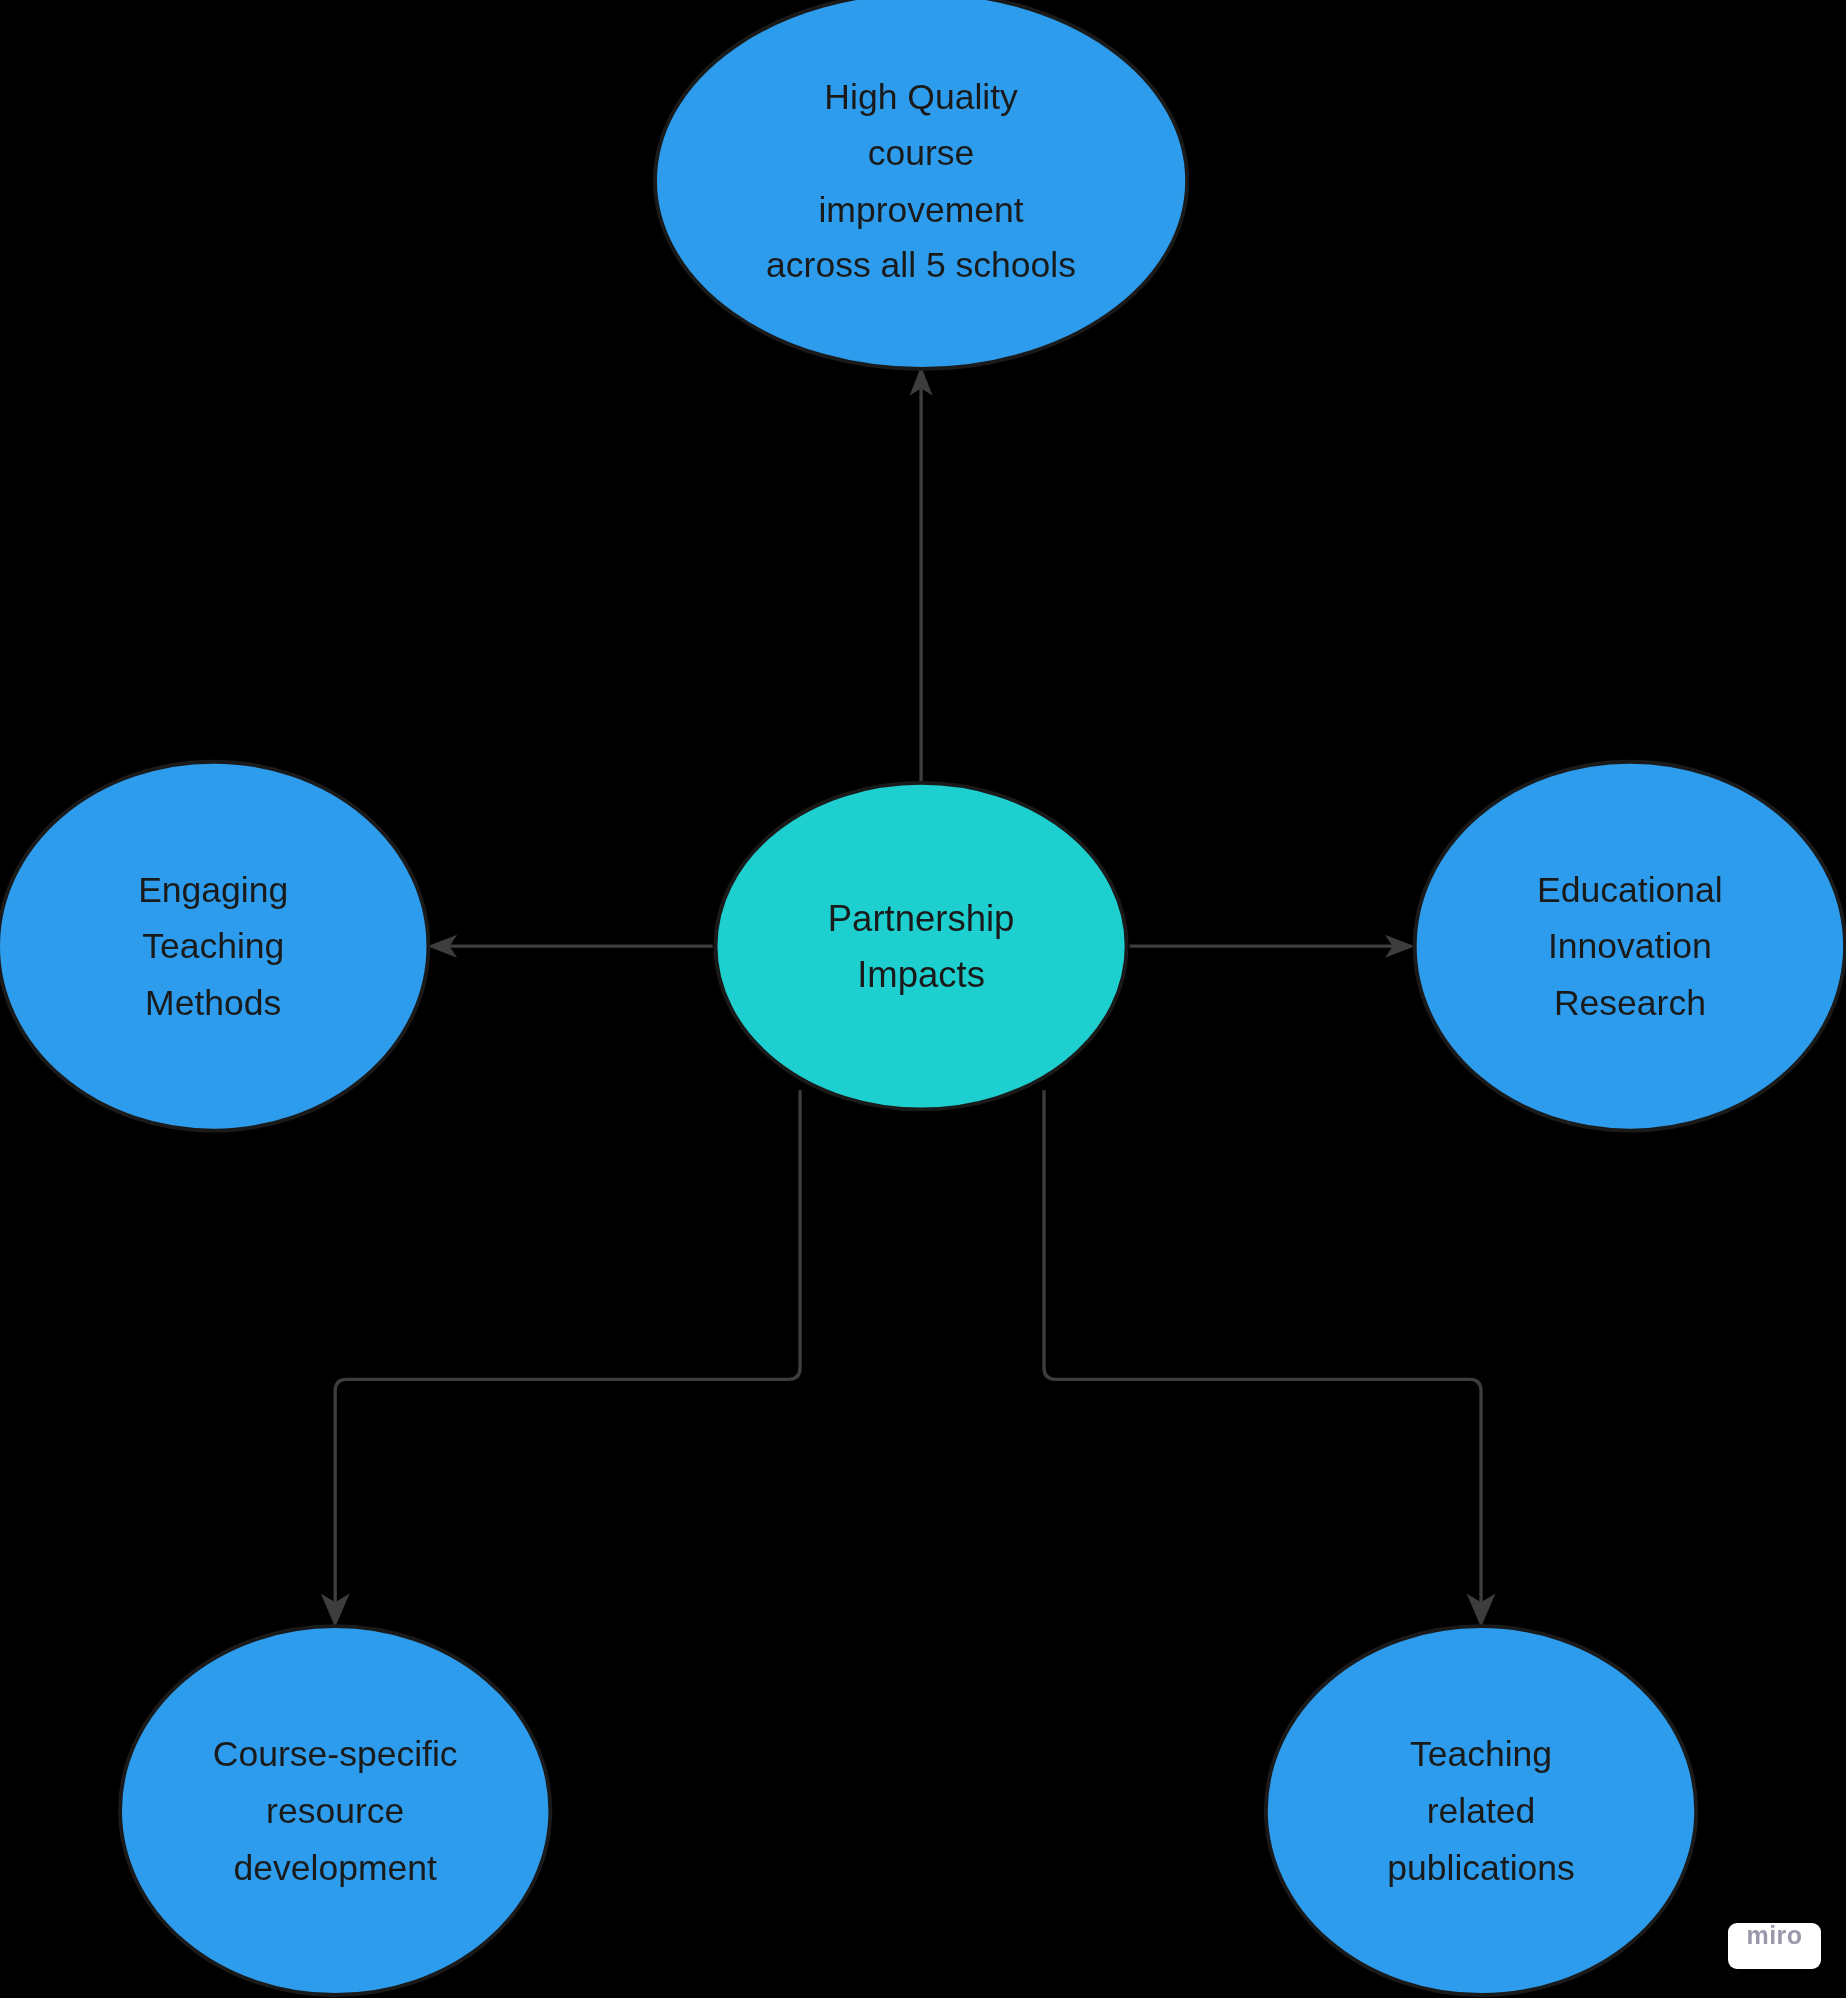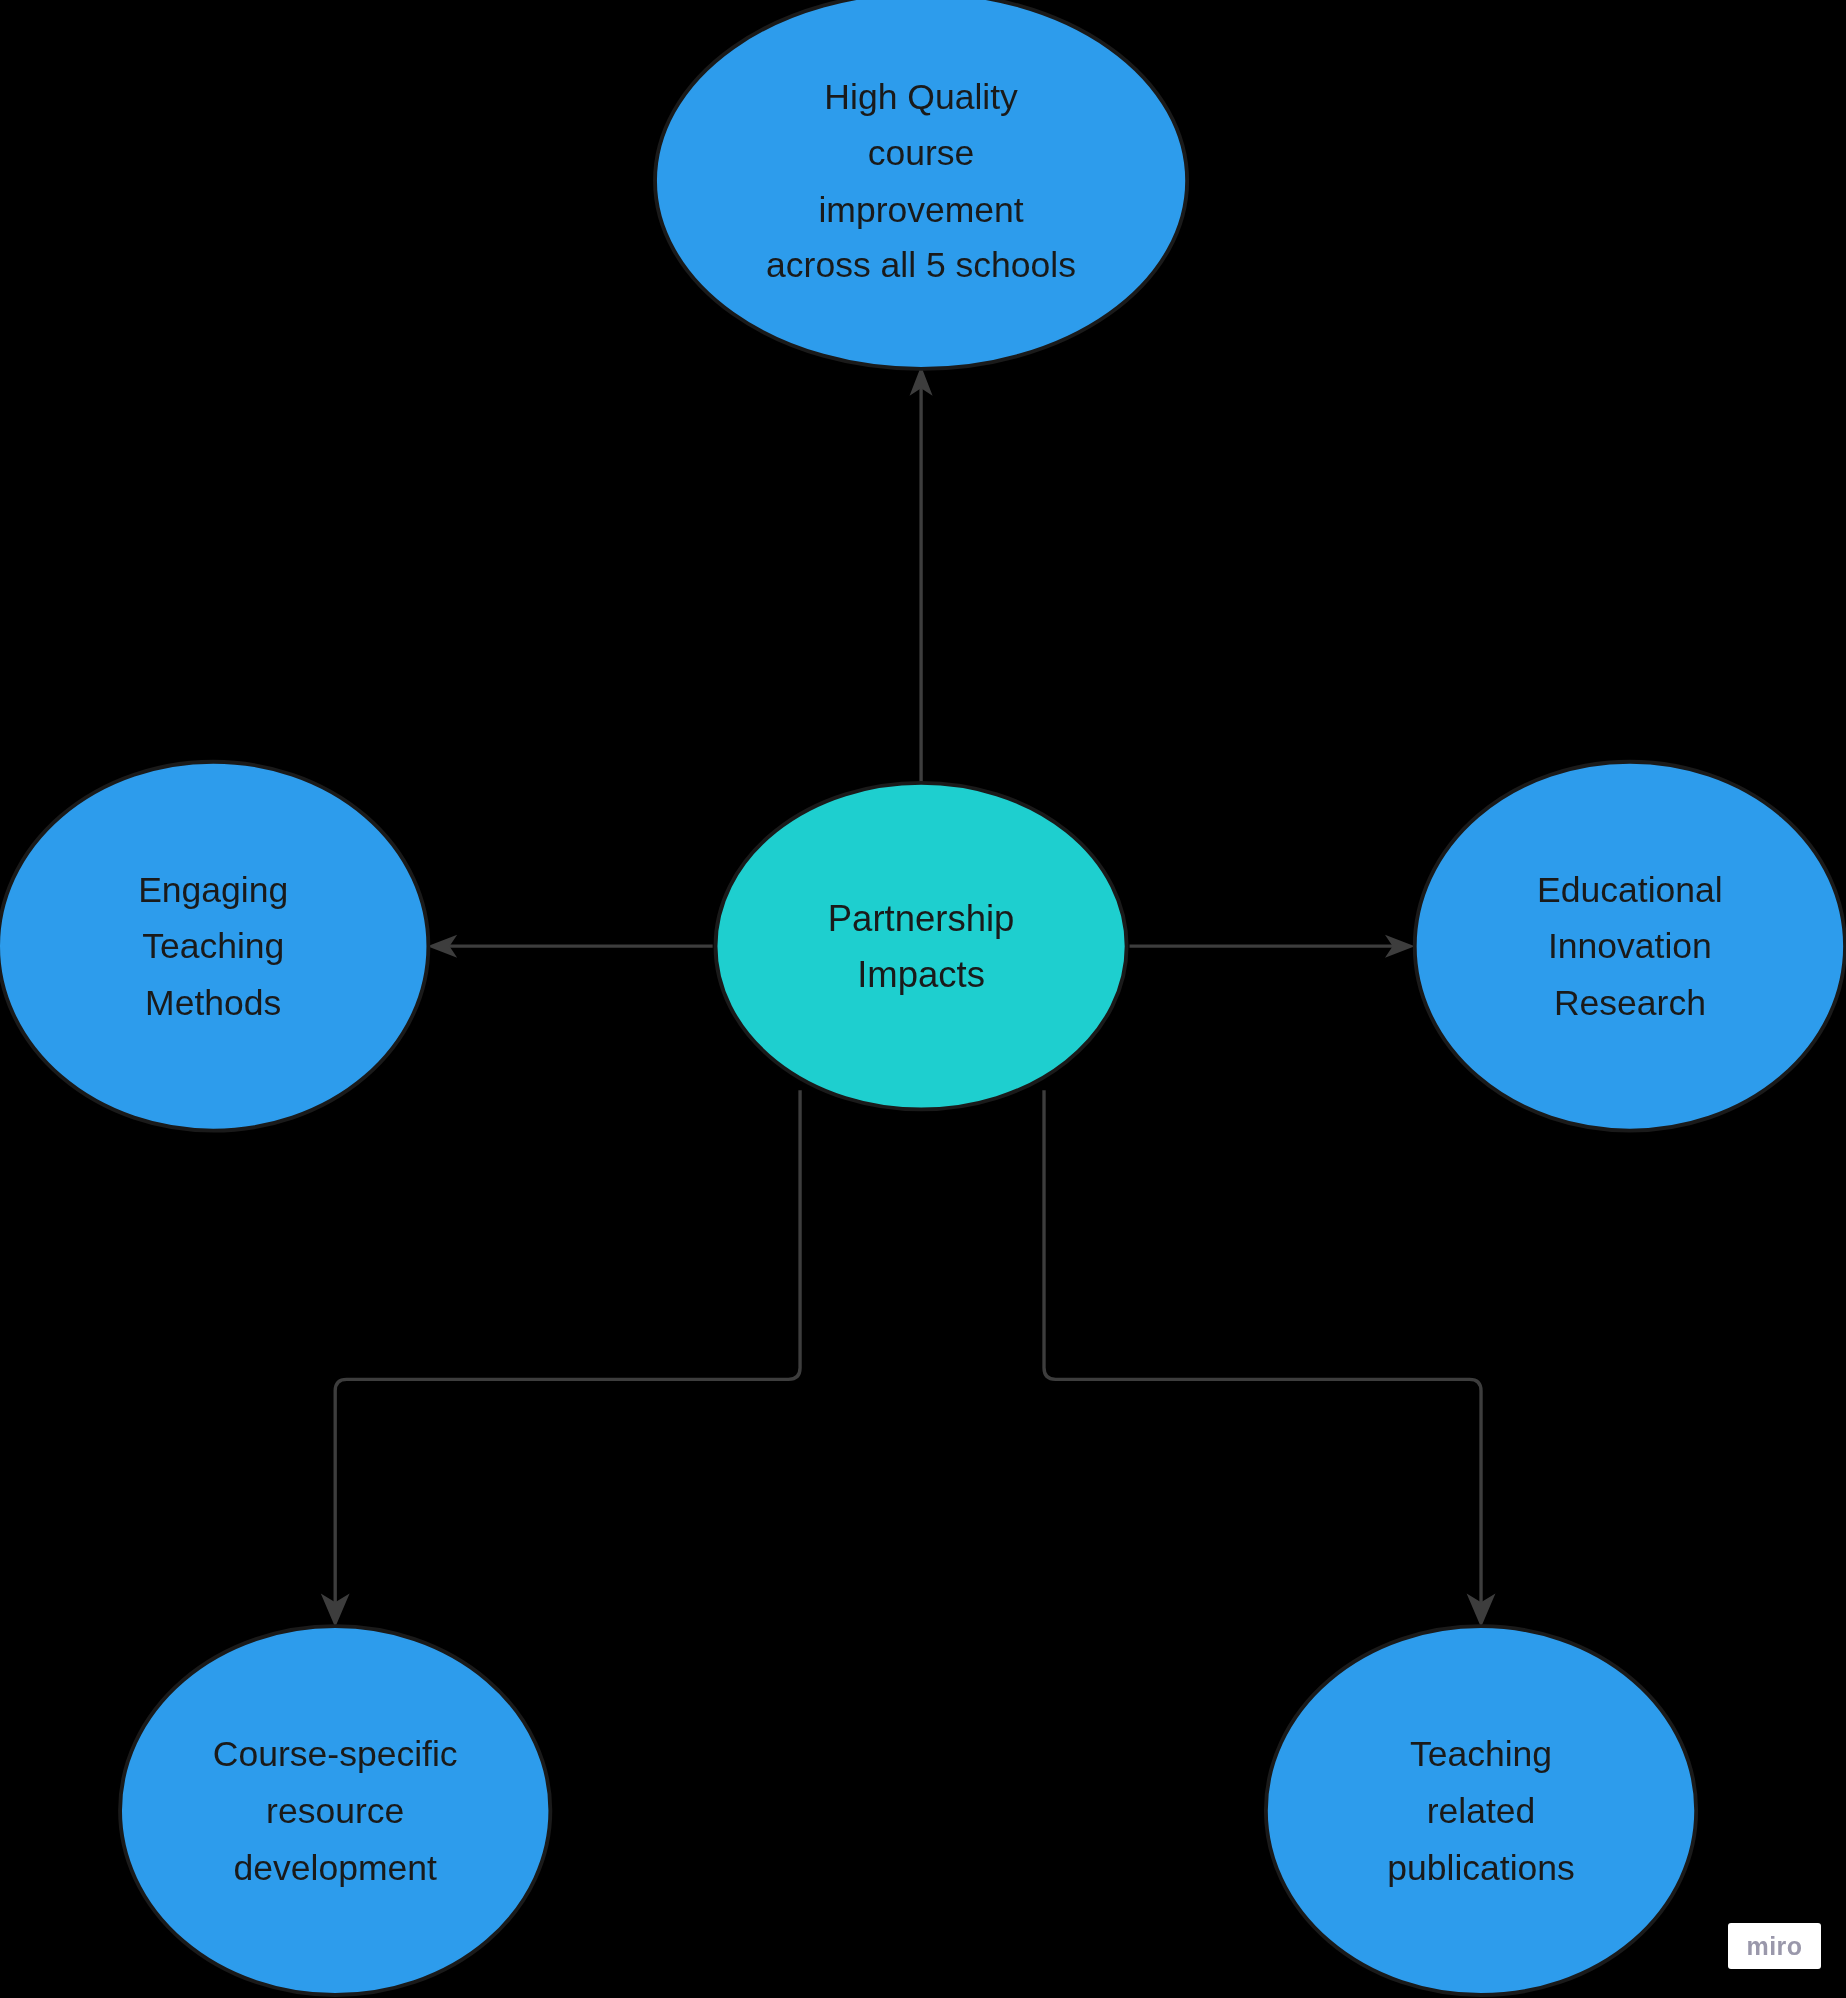--- a/index.html
+++ b/index.html
@@ -52,23 +52,23 @@
     fill: #3d3d3d;
     stroke: none;
   }
   #miro-badge {
     position: absolute;
     left: 1728px;
     top: 1923px;
     width: 93px;
     height: 46px;
     background: #ffffff;
-    border-radius: 3px;
+    border-radius: 9px;
     display: flex;
-    align-items: center;
+    align-items: flex-start;
     justify-content: center;
   }
   #miro-badge .miro-text {
     color: #9a98ab;
     font-family: "Liberation Sans", sans-serif;
     font-size: 25px;
     font-weight: 600;
     letter-spacing: 0.5px;
     line-height: 1;
     user-select: none;

